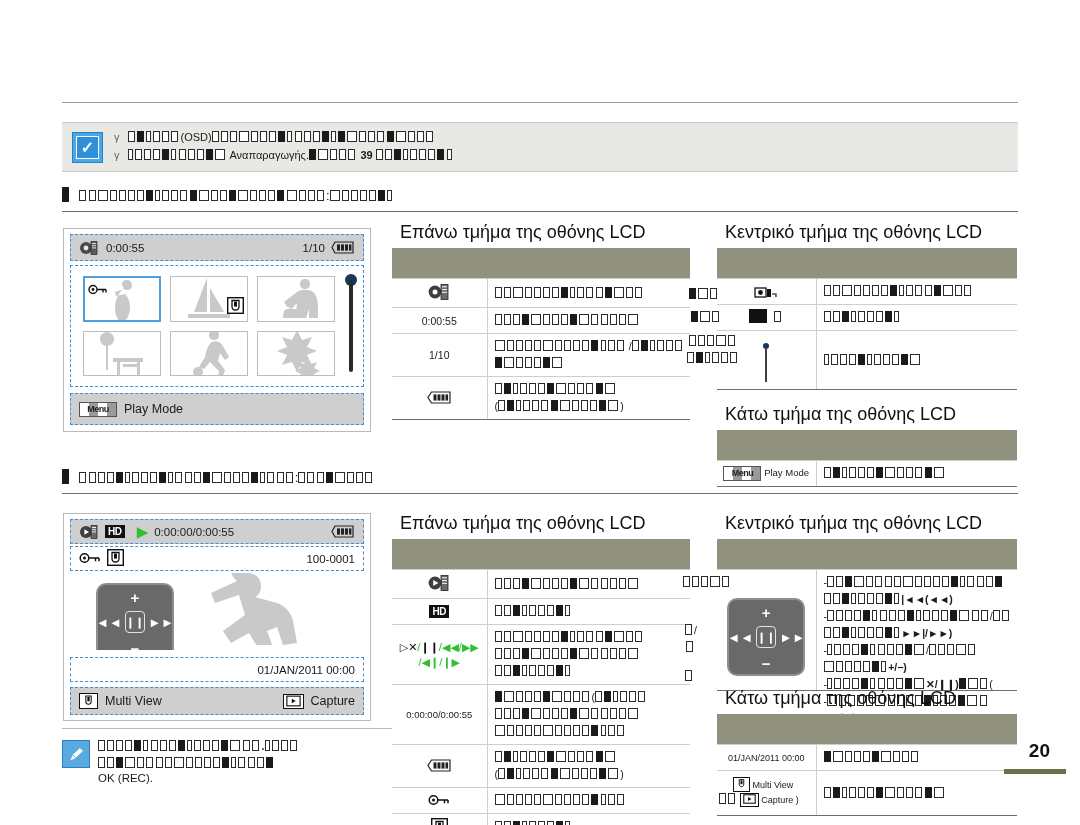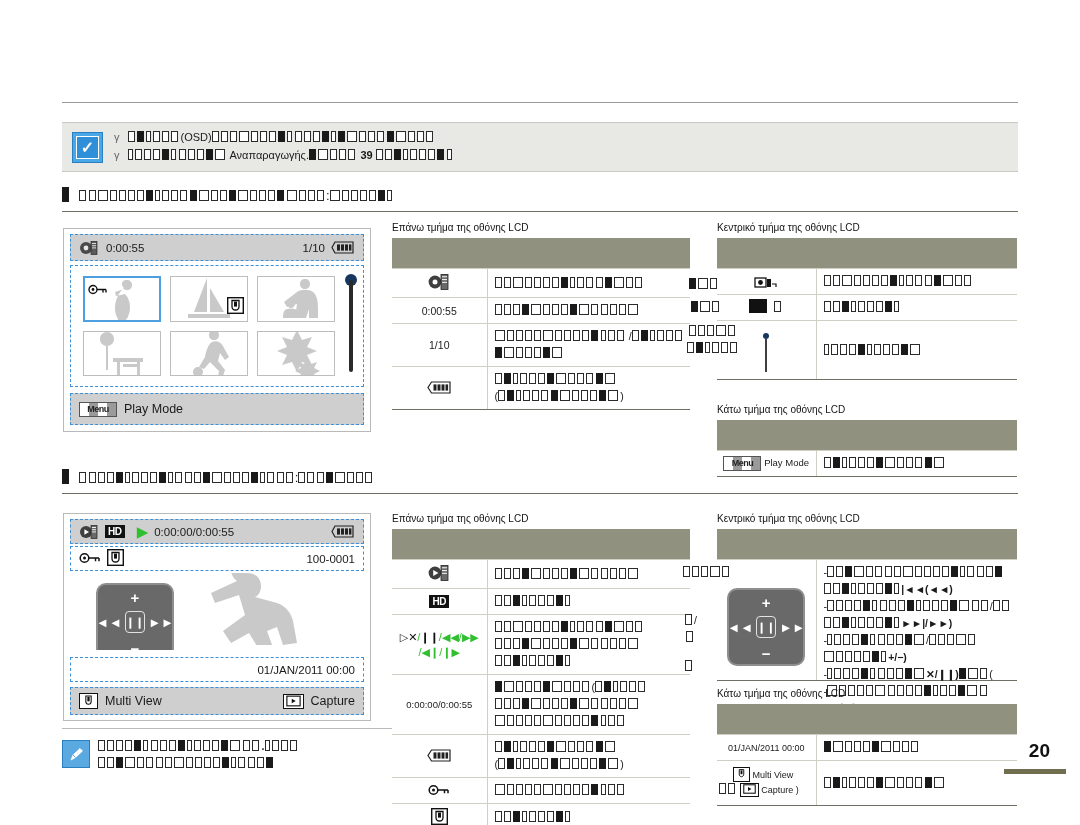--- a/index.html
+++ b/index.html
@@ -91,21 +91,21 @@
        border:2px solid #8e8e8e;border-radius:10px;color:#fff;}
   .pad .p{position:absolute;left:50%;transform:translateX(-50%);font-size:15px;font-weight:bold;}
   .pad .up{top:4px;}
   .pad .dn{bottom:2px;}
   .pad .row{position:absolute;top:50%;left:0;right:0;transform:translateY(-50%);
             display:flex;align-items:center;justify-content:center;gap:3px;font-size:13px;}
   .pad .ctr{width:22px;height:20px;border:1.6px solid #e2e2e2;border-radius:4px;
             display:flex;align-items:center;justify-content:center;font-size:11px;}
 
   
-  .tbl-title{font-size:10px;color:#111;margin-bottom:5px;white-space:nowrap;}
+  .tbl-title{font-size:18px;color:#111;margin-bottom:5px;white-space:nowrap;margin-left:8px;}
   .tbl{width:100%;border-collapse:collapse;table-layout:fixed;}
   .tbl .hd td{background:#90917f;height:22px;border:none;}
   .tbl td{border-top:1px solid #cfcfc4;padding:4px 5px;font-size:10.5px;
           vertical-align:middle;}
   .tbl tr:last-child td{border-bottom:1.5px solid #6f6f63;}
   .tbl td.k{text-align:center;border-right:1px solid #cfcfc4;}
   .tbl td.v{padding-left:7px;}
 
   .col{position:absolute;}
 
@@ -623,18 +623,19 @@
   <div class="note2">
     <div class="note2-icon">
       <svg width="17" height="17" viewBox="0 0 17 17">
           <path d="M3 14 L5 9 L12 2.5 L14.5 5 L7.5 11.5 Z" fill="#fff" stroke="#fff" stroke-width=".8"></path>
           <path d="M5 9 L7.5 11.5" stroke="#5aa9e0" stroke-width="1"></path>
         </svg>
     </div>
     <div class="body">
       <div class="tline"><span><span class="tofu"></span><span class="tofu"></span><span class="tofu"></span><span class="tofu"></span><span class="tofu b"></span><span class="tofu n"></span><span class="tofu"></span><span class="tofu"></span><span class="tofu"></span><span class="tofu b"></span><span class="tofu n"></span><span class="tofu"></span><span class="tofu"></span><span class="tofu"></span><span class="tofu b"></span><span class="tofu w"></span><span class="tofu"></span><span class="tofu"></span></span><span>.</span><span><span class="tofu n"></span><span class="tofu"></span><span class="tofu"></span><span class="tofu"></span></span></div>
       <div class="tline"><span><span class="tofu"></span><span class="tofu"></span><span class="tofu b"></span><span class="tofu w"></span><span class="tofu"></span><span class="tofu"></span><span class="tofu"></span><span class="tofu"></span><span class="tofu w"></span><span class="tofu"></span><span class="tofu"></span><span class="tofu"></span><span class="tofu"></span><span class="tofu b"></span><span class="tofu n"></span><span class="tofu"></span><span class="tofu"></span><span class="tofu"></span><span class="tofu b"></span></span></div>
+      <div class="tline" style="font-size:11.5px;">OK (REC).</div>
     </div>
   </div>
 
   <div class="pagenum">20</div>
   <div class="pagerule"></div>
 </div>
 
 </body></html>

